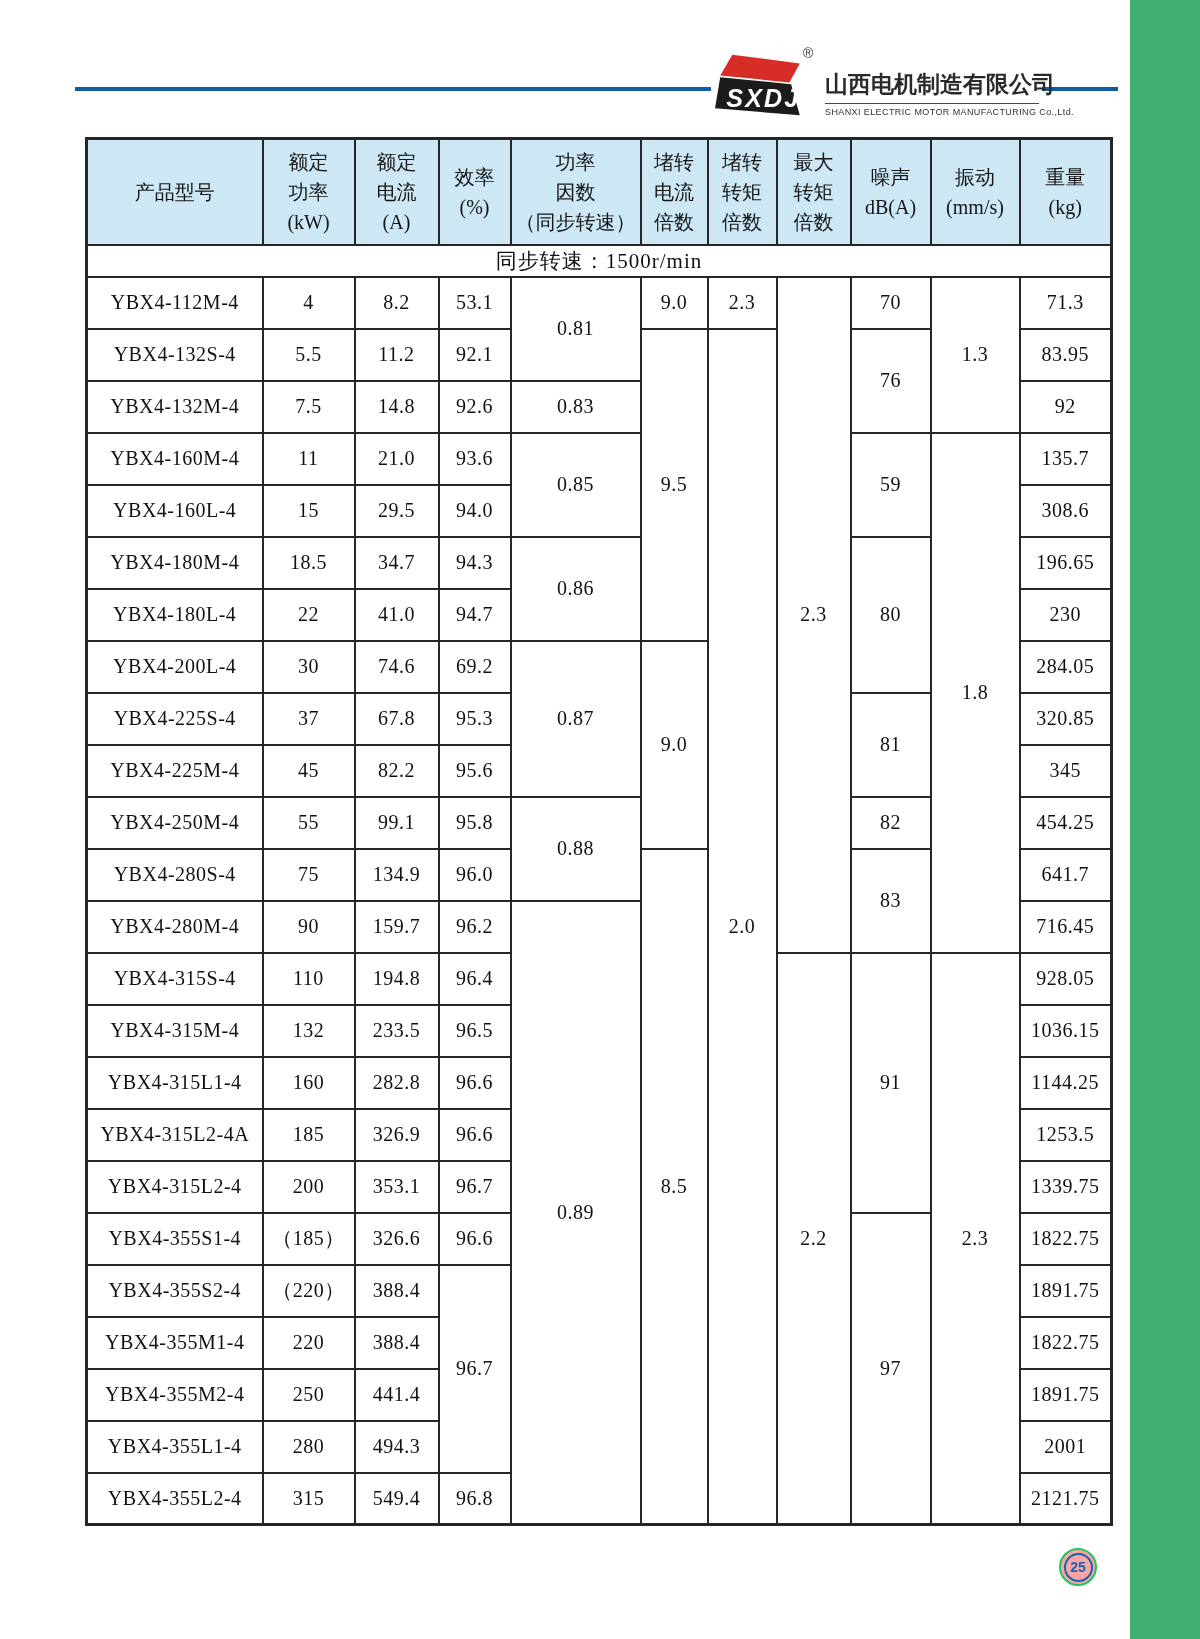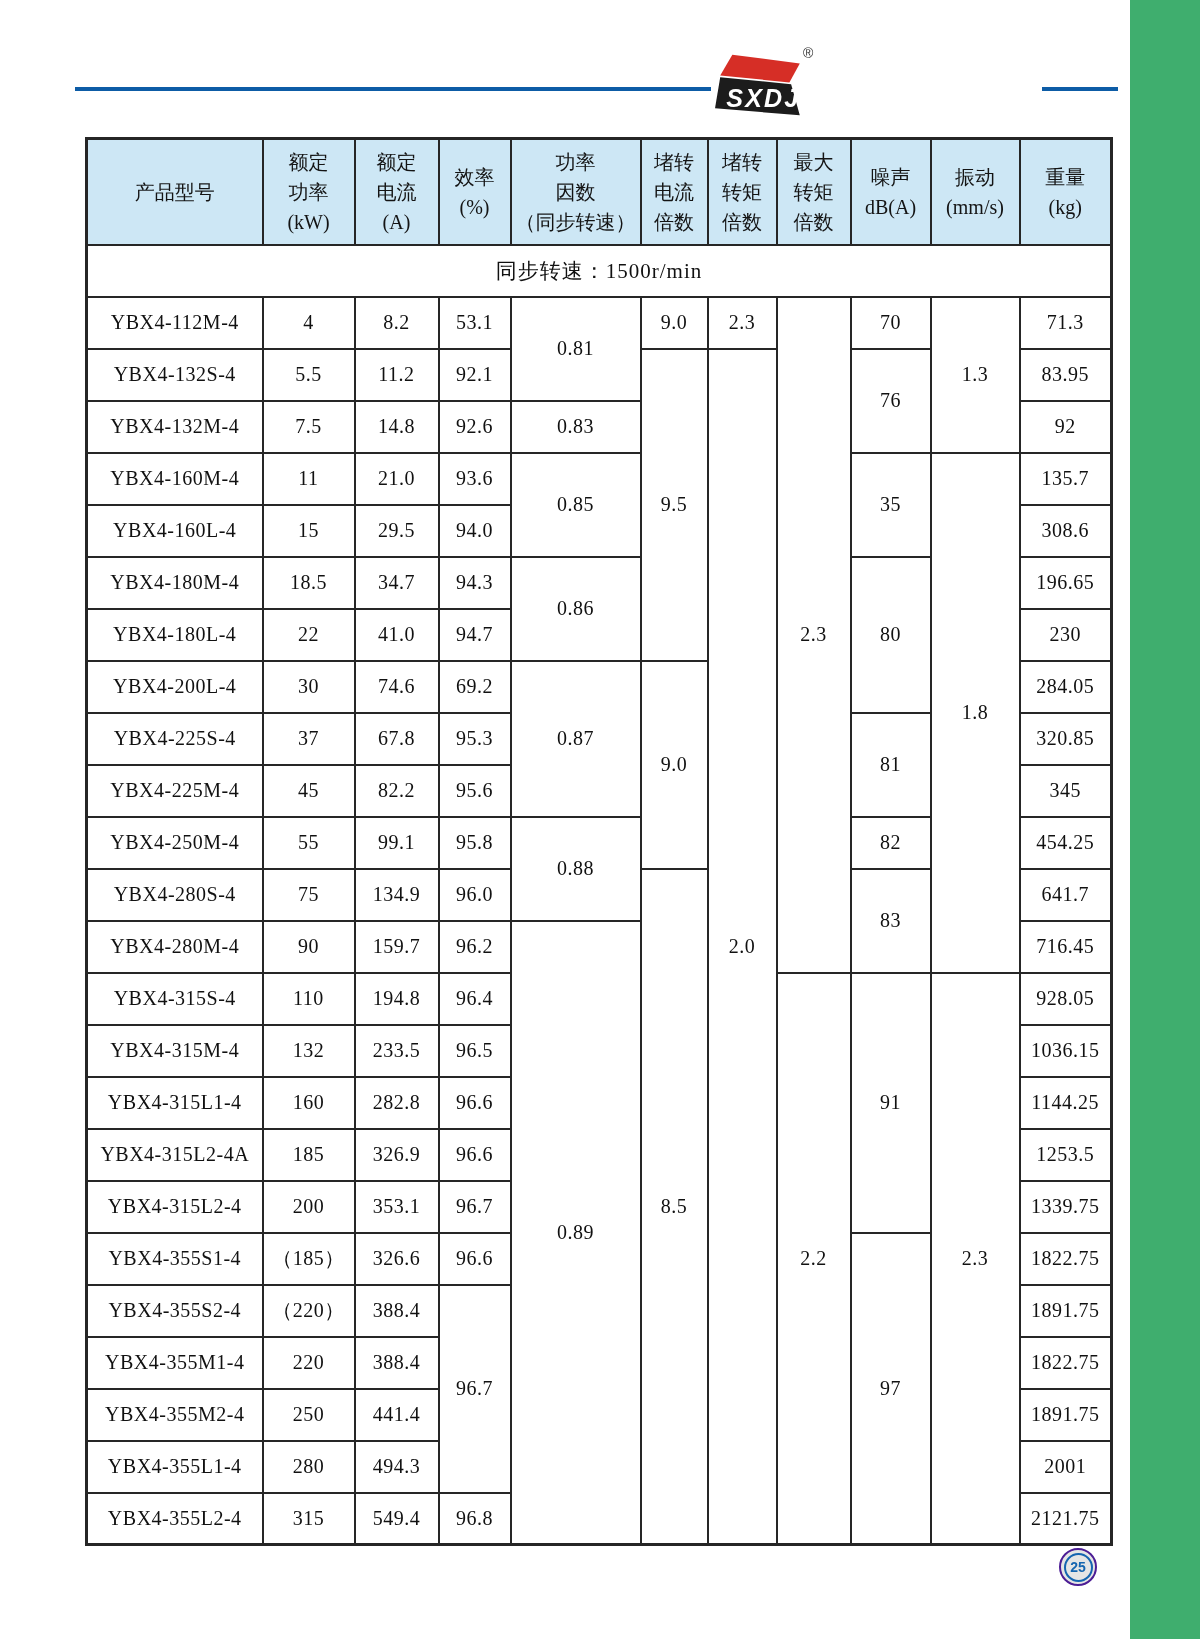--- a/index.html
+++ b/index.html
@@ -27,28 +27,28 @@
 
   
   .spec-table{position:absolute;left:85px;top:137px;width:1025px;
     border-collapse:collapse;table-layout:fixed;border:3px solid #262626;}
   .spec-table th,.spec-table td{
     border:2px solid #262626;text-align:center;vertical-align:middle;
     padding:0;overflow:hidden;}
   .spec-table thead tr{height:106px;}
   .spec-table th{background:#cde7f5;font-weight:normal;font-size:20px;color:#141414;}
   .spec-table th .hline{line-height:1.5;}
-  .spec-table tr.sync-row{height:52px;background:#c2410c;}
+  .spec-table tr.sync-row{height:32px;background:#c2410c;}
   .spec-table tr.sync-row td{font-size:21px;letter-spacing:1px;}
   .spec-table tbody tr.data-row{height:52px;}
   .spec-table tbody td{font-size:20px;letter-spacing:0.5px;background:#fff;}
 
   
   .page-badge{position:absolute;left:1059px;top:1548px;width:34px;height:34px;
-    border:2px solid #4c1d95;border-radius:50%;background:#e5e5e5;
+    border:2px solid #22c55e;border-radius:50%;background:#fca5a5;
     display:flex;align-items:center;justify-content:center;}
   .page-badge .inner{width:25px;height:25px;border:2px solid #1565b0;border-radius:50%;
     display:flex;align-items:center;justify-content:center;
     font-weight:bold;color:#1565b0;font-size:14px;
     font-family:"Liberation Sans",sans-serif;}
 </style>
 </head>
 <body>
 
 <div class="green-bar"></div>
@@ -56,20 +56,24 @@
 <div class="rule left"></div>
 <div class="rule right"></div>
 
 <div class="brand">
   <svg width="90" height="64" viewBox="0 0 104 74">
     <polygon points="20,2 98,12 86,34 6,26" fill="#d62e26"></polygon>
     <polygon points="6,28 88,36 98,72 0,64" fill="#1c1c1c"></polygon>
     <text x="13" y="62" font-size="29" font-weight="bold" font-style="italic" letter-spacing="2.5" fill="#ffffff" font-family="Liberation Sans, DejaVu Sans, sans-serif">SXDJ</text>
   </svg>
   <span class="reg-mark">®</span>
+  <div class="company">
+    <div class="company-cn">山西电机制造有限公司</div>
+    <div class="company-en">SHANXI ELECTRIC MOTOR MANUFACTURING Co.,Ltd.</div>
+  </div>
 </div>
 
 <table class="spec-table">
     <colgroup>
       <col style="width: 176px;">
       <col style="width: 92px;">
       <col style="width: 84px;">
       <col style="width: 72px;">
       <col style="width: 130px;">
       <col style="width: 67px;">
@@ -166,21 +170,21 @@
         <td>92.6</td>
         <td>0.83</td>
         <td>92</td>
       </tr>
       <tr class="data-row">
         <td>YBX4-160M-4</td>
         <td>11</td>
         <td>21.0</td>
         <td>93.6</td>
         <td rowspan="2">0.85</td>
-        <td rowspan="2">35</td>
+        <td rowspan="2">59</td>
         <td rowspan="10">1.8</td>
         <td>135.7</td>
       </tr>
       <tr class="data-row">
         <td>YBX4-160L-4</td>
         <td>15</td>
         <td>29.5</td>
         <td>94.0</td>
         <td>308.6</td>
       </tr>

